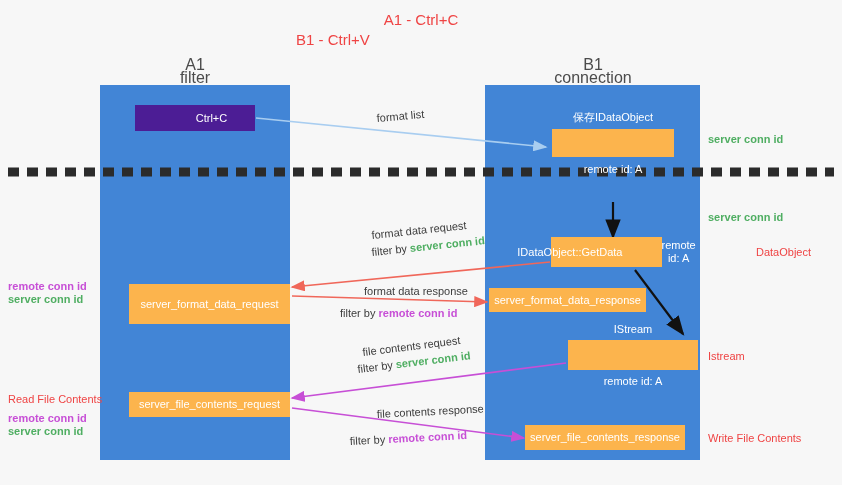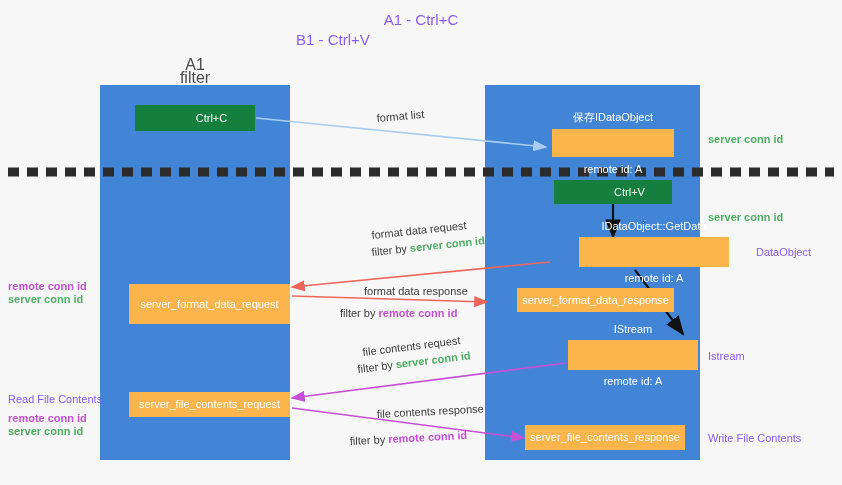--- a/index.html
+++ b/index.html
@@ -10,25 +10,25 @@
     color:#3c3c3c;
   }
   #stage{position:absolute;left:0;top:0;width:842px;height:485px;}
 
   .lane{position:absolute;background:#4285d6;}
   .lane-head{position:absolute;text-align:center;font-size:16px;line-height:13px;color:#4b4b4b;}
 
   .box{position:absolute;display:flex;align-items:center;justify-content:center;
        text-align:center;color:#ffffff;font-size:11px;line-height:13px;
        box-sizing:border-box;padding:2px 4px;}
-  .green{background:#15803d;padding-left:37px;}
+  .green{background:#4c1d95;padding-left:37px;}
   .orange{background:#fcb44d;gap:39px;}
 
   .note{position:absolute;font-size:11px;line-height:14px;white-space:nowrap;}
-  .dark{color:#8b5cf6;}
+  .dark{color:#ef4444;}
   .green-t{color:#4fae62;font-weight:bold;}
   .magenta-t{color:#c74fd6;font-weight:bold;}
 
   .divider{position:absolute;left:0;top:166px;width:842px;height:12px;}
 
   svg{position:absolute;left:0;top:0;width:842px;height:485px;overflow:visible;}
   .lbl{font-family:"Liberation Sans","DejaVu Sans",sans-serif;font-size:11px;}
   .lbl-dark{fill:#3c3c3c;}
   .lbl-green{fill:#4fae62;font-weight:bold;}
   .lbl-magenta{fill:#c74fd6;font-weight:bold;}
@@ -37,20 +37,24 @@
 <body>
 
 <div id="stage">
 
   <div class="note dark" style="left:0;top:10px;width:842px;text-align:center;font-size:15px;line-height:20px;">A1 - Ctrl+C</div>
   <div class="note dark" style="left:0;top:30px;width:666px;text-align:center;font-size:15px;line-height:20px;">B1 - Ctrl+V</div>
 
   <div class="lane-head" style="left:130px;top:58px;width:130px;">
     <div>A1</div>
     <div>filter</div>
+  </div>
+  <div class="lane-head" style="left:528px;top:58px;width:130px;">
+    <div>B1</div>
+    <div>connection</div>
   </div>
 
   <div class="lane" style="left:100px;top:85px;width:190px;height:375px;"></div>
   <div class="lane" style="left:485px;top:85px;width:215px;height:375px;"></div>
 
   <svg viewBox="0 0 842 485">
     <defs>
       <marker id="ah-blue" markerWidth="9" markerHeight="7" refX="8" refY="3.5" orient="auto">
         <path d="M0,0 L9,3.5 L0,7 z" fill="#a8cdf0"></path>
       </marker>
@@ -106,30 +110,29 @@
     <line x1="8" y1="6" x2="834" y2="6" stroke="#2b2b2b" stroke-width="9" stroke-dasharray="11 8"></line>
   </svg>
 
   <div class="box green" style="left:135px;top:105px;width:120px;height:26px;">Ctrl+C</div>
 
   <div class="box orange" style="left:552px;top:129px;width:122px;height:28px;flex-direction:column;">
     <div>保存IDataObject</div>
     <div>remote id: A</div>
   </div>
 
-  <div class="box green" style="left:554px;top:180px;width:118px;height:24px;">Ctrl+V</div>
 
-  <div class="box orange" style="left:551px;top:237px;width:150px;height:30px;flex-direction:column;margin-left:28px;">
+  <div class="box orange" style="left:551px;top:237px;width:111px;height:30px;flex-direction:row;">
     <div>IDataObject::GetData</div>
     <div>remote id: A</div>
   </div>
 
   <div class="box orange" style="left:129px;top:284px;width:161px;height:40px;">server_format_data_request</div>
 
-  <div class="box orange" style="left:517px;top:288px;width:157px;height:24px;">server_format_data_response</div>
+  <div class="box orange" style="left:489px;top:288px;width:157px;height:24px;">server_format_data_response</div>
 
   <div class="box orange" style="left:568px;top:340px;width:130px;height:30px;flex-direction:column;">
     <div>IStream</div>
     <div>remote id: A</div>
   </div>
 
   <div class="box orange" style="left:525px;top:425px;width:160px;height:25px;">server_file_contents_response</div>
 
   <div class="box orange" style="left:129px;top:392px;width:161px;height:25px;">server_file_contents_request</div>
 

